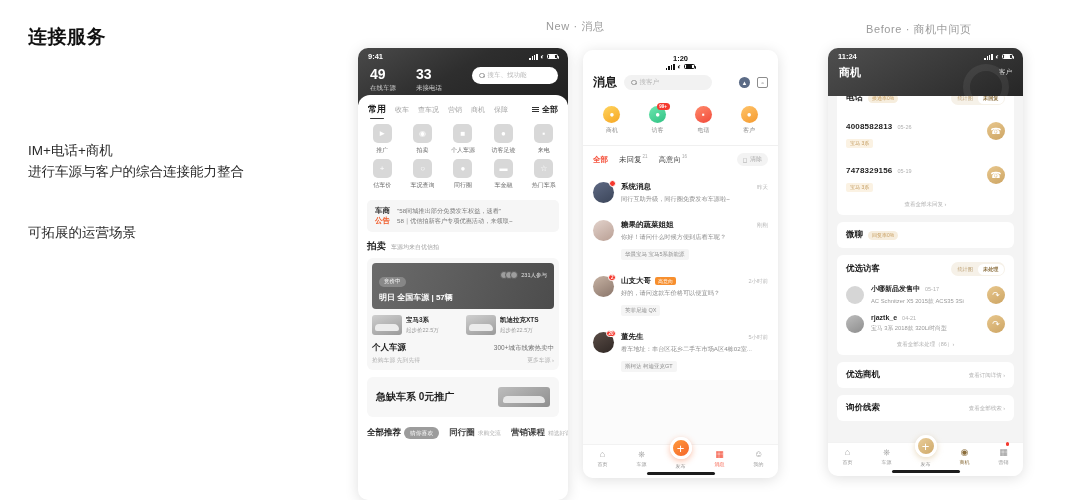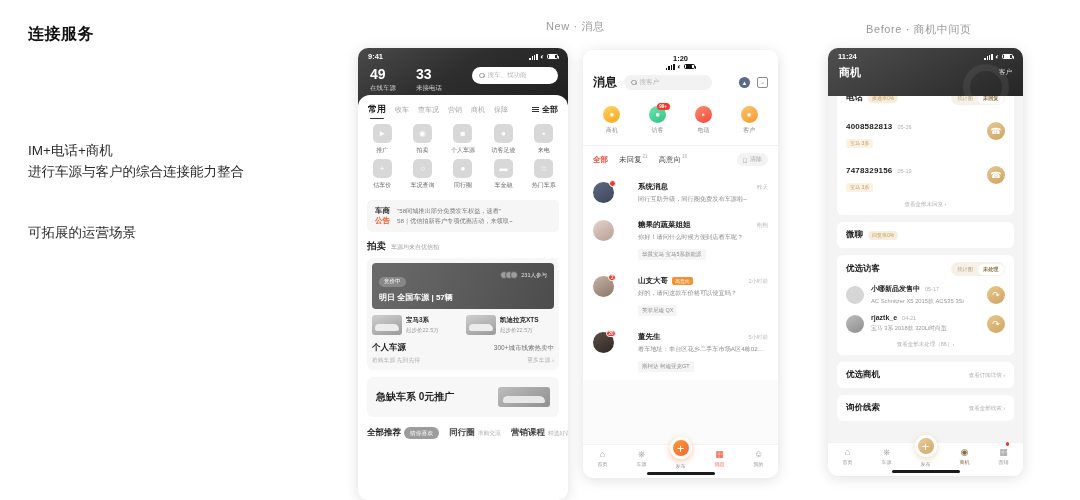--- a/index.html
+++ b/index.html
@@ -3,21 +3,21 @@
 <meta charset="utf-8">
 <style>
   * { box-sizing: border-box; margin: 0; padding: 0; }
   html, body { width: 1080px; height: 500px; background: #ffffff; overflow: hidden; }
   body { font-family: "Liberation Sans", "DejaVu Sans", sans-serif; color: #222; }
 
   .canvas { position: relative; width: 1080px; height: 500px; }
 
   
   .left-panel { position: absolute; left: 28px; top: 24px; width: 310px; }
-  .left-title { font-size: 16px; font-weight: bold; color: #111; letter-spacing: .5px; }
+  .left-title { font-size: 19px; font-weight: bold; color: #111; letter-spacing: .5px; }
   .left-body { position: absolute; top: 116px; left: 0; font-size: 13.5px; line-height: 21px; color: #2b2b2b; white-space: pre-line; }
   .left-body2 { position: absolute; top: 198px; left: 0; font-size: 13.5px; line-height: 21px; color: #2b2b2b; }
 
   
   .caption { position: absolute; font-size: 11px; color: #9a9a9a; letter-spacing: .6px; white-space: nowrap; }
   .cap-new { left: 546px; top: 19px; }
   .cap-before { left: 866px; top: 22px; }
 
   
   .phone { position: absolute; background: #fff; border-radius: 10px;
@@ -123,21 +123,21 @@
   .cat .lb { font-size:5.8px; color:#8a8a8a; }
   .badge { position:absolute; top:-3px; left:22px; background:#f5392e; color:#fff; font-size:4.5px; border-radius:5px; padding:.8px 2.6px; font-weight:bold; }
 
   .p2-filters { background:#fff; display:flex; align-items:center; gap:11px; padding: 7px 10px 6px; }
   .fl { font-size:7.5px; color:#4a4a4a; position:relative; white-space:nowrap; }
   .fl.on { color:#f5503a; font-weight:bold; }
   .fl sup { font-size:4.5px; color:#a9a9a9; margin-left:1px; vertical-align:super; }
   .clear { margin-left:auto; background:#f3f3f3; color:#a5a5a5; font-size:6px; border-radius:7px; padding:2px 6px; display:flex; align-items:center; gap:2.5px; }
 
   .p2-list { background:#fff; padding: 2px 10px 0; }
-  .msg { display:flex; gap:24px; padding: 8px 0 8px; }
+  .msg { display:flex; gap:7px; padding: 8px 0 8px; }
   .av { width:21px;height:21px;border-radius:50%;flex:none;position:relative;background:#cfcfcf; }
   .av .dot { position:absolute;top:-2px;right:-2px;background:#f5392e;color:#fff;font-size:4.5px;min-width:7px;height:7px;border-radius:5px;display:flex;align-items:center;justify-content:center;border:1px solid #fff;font-weight:bold;padding:0 1.5px; }
   .msg-body { flex:1; min-width:0; }
   .msg-top { display:flex; align-items:center; gap:4px; }
   .msg-nm { font-size:7.5px; font-weight:bold; color:#1c1c1c; white-space:nowrap; }
   .msg-tag { background:#f78f2e; color:#fff; font-size:5px; border-radius:2px; padding:1px 3px; }
   .msg-tm { margin-left:auto; font-size:5.5px; color:#b8b8b8; white-space:nowrap; }
   .msg-txt { font-size:6.2px; color:#8e8e8e; margin-top:3px; white-space:nowrap; overflow:hidden; text-overflow:ellipsis; }
   .msg-chip { display:inline-block; margin-top:4px; background:#f5f5f5; color:#8e8e8e; font-size:5.5px; border-radius:2px; padding:2px 4px; }
 

